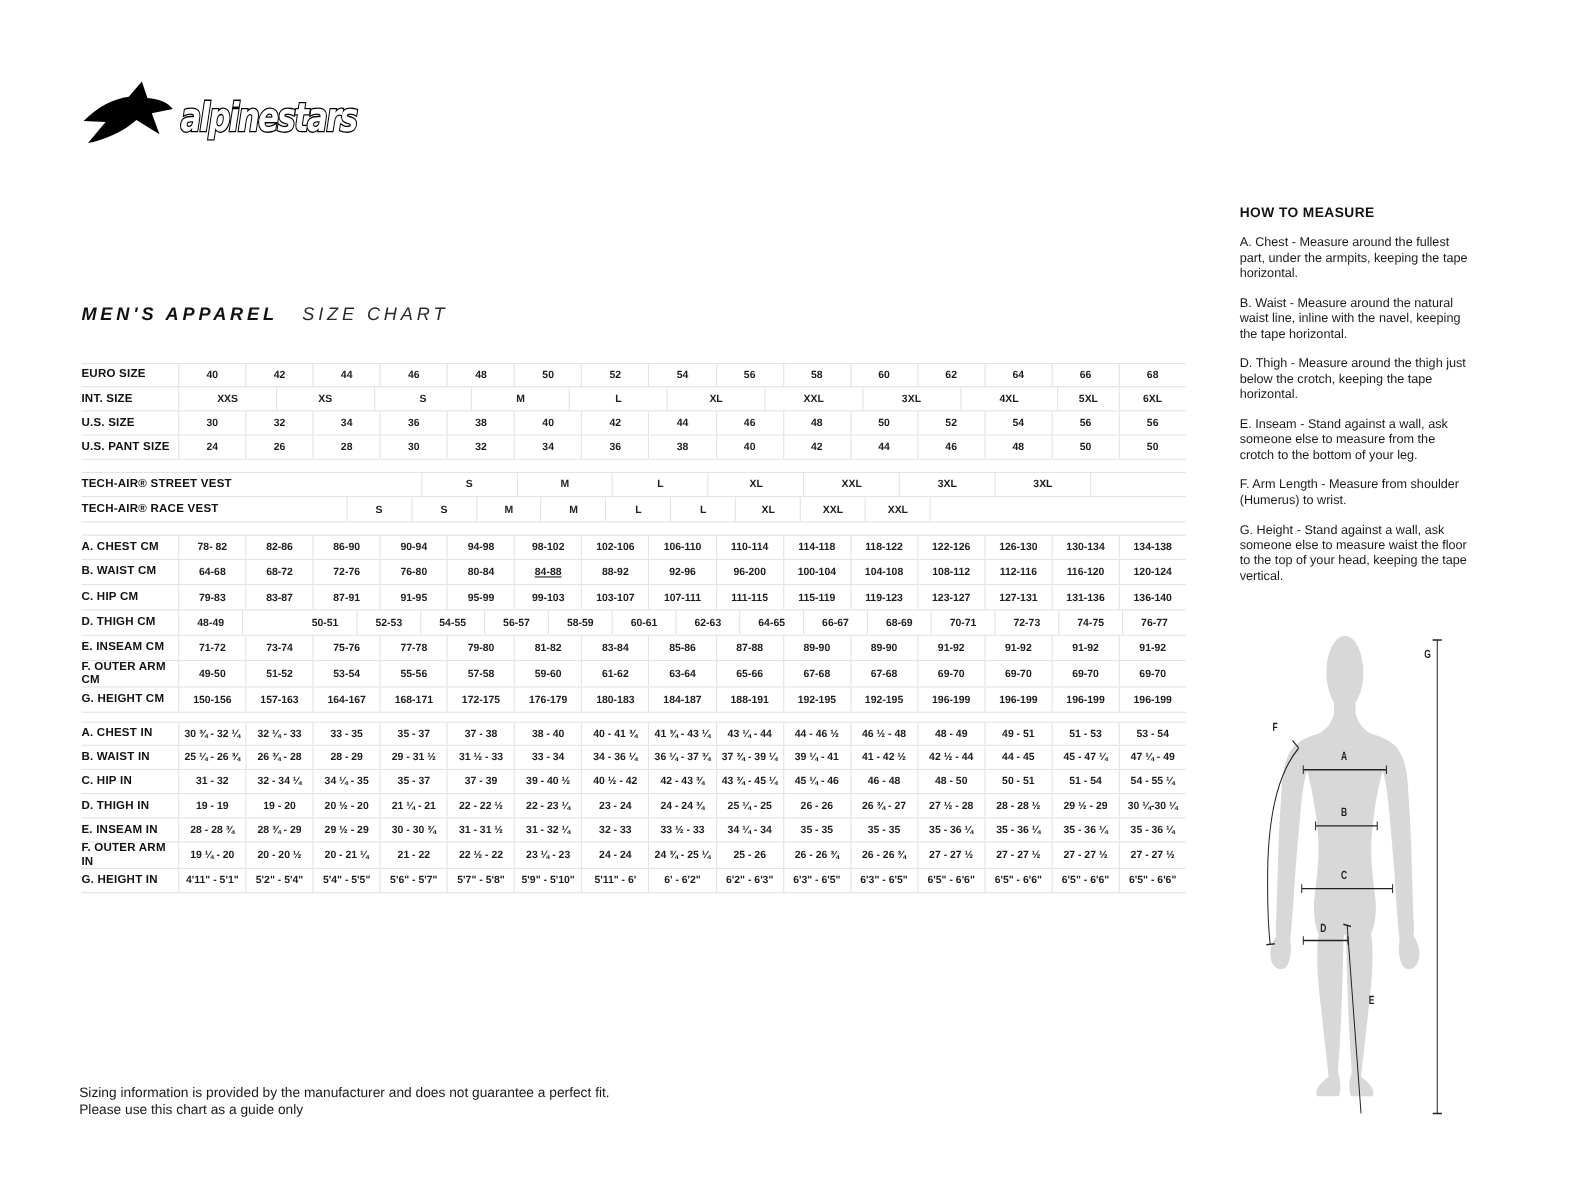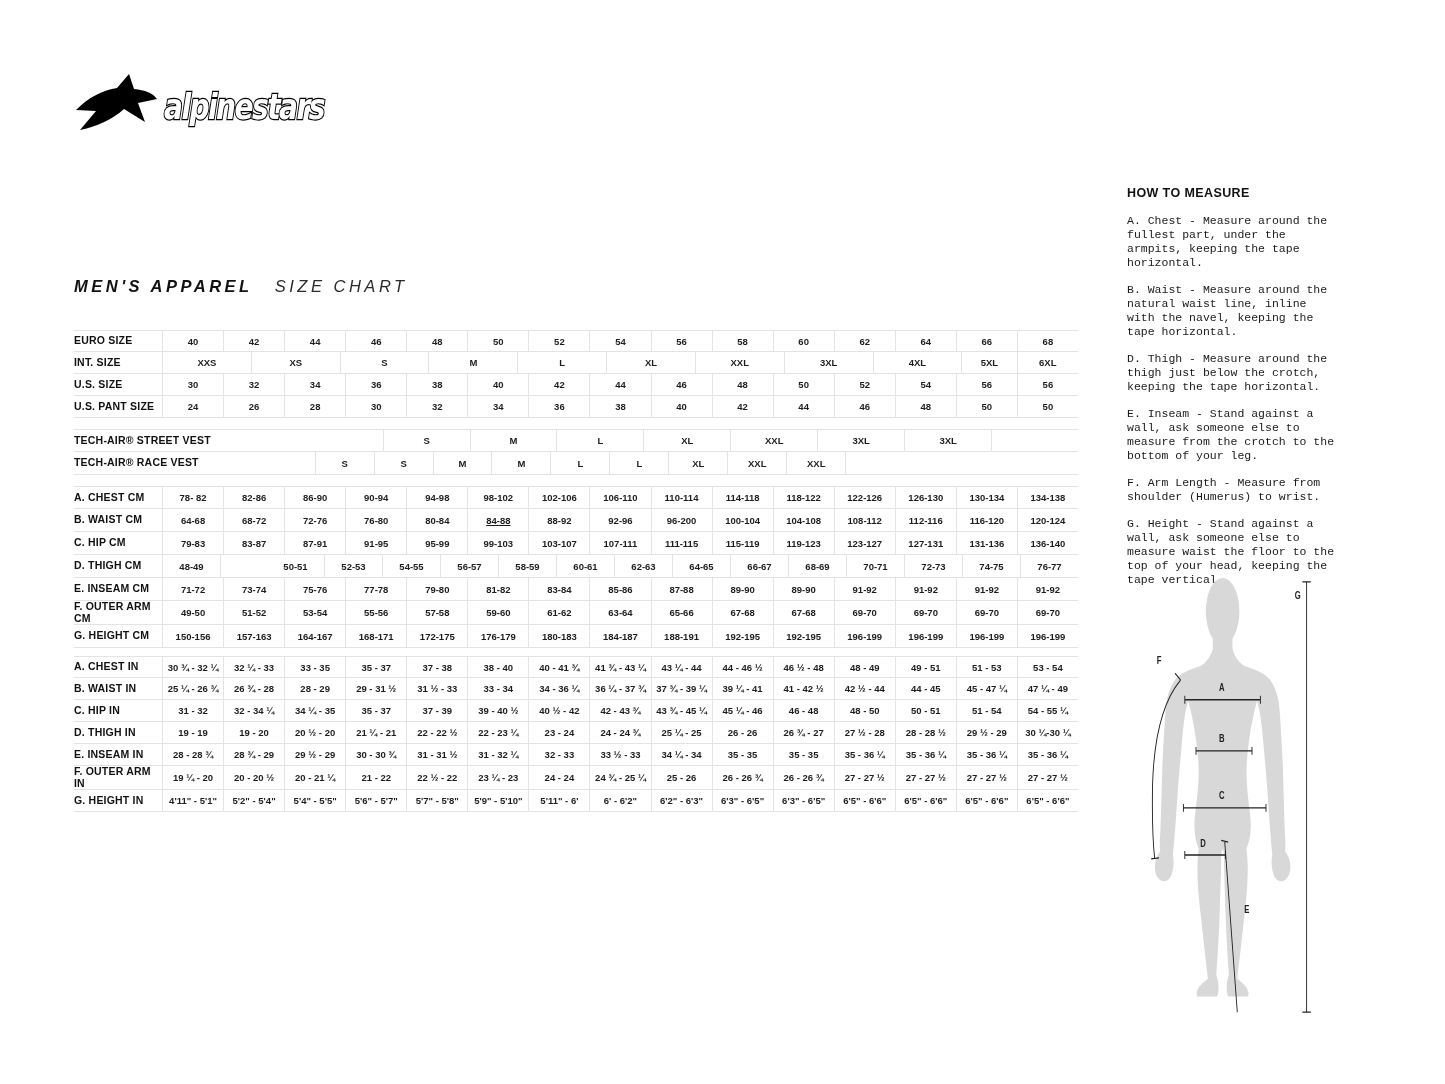--- a/index.html
+++ b/index.html
@@ -28,21 +28,21 @@
           letter-spacing:.2px;display:flex;align-items:center;border-right:1px solid #e3e3e3;
           line-height:1.1;}
   .tlabel.nb{border-right:none;white-space:nowrap;overflow:visible;z-index:1;}
   .tcell{flex-basis:0;box-sizing:border-box;display:flex;align-items:center;justify-content:center;
          text-align:center;font-size:9.5px;font-weight:bold;color:#1d1d1d;white-space:nowrap;}
   .tcell.bl{border-left:1px solid #e3e3e3;}
 
   
   #howto{position:absolute;left:1127px;top:186px;width:208px;color:#111;}
   #howto h3{margin:0 0 14px 0;font-size:12.5px;letter-spacing:.4px;font-weight:bold;}
-  #howto p{margin:0 0 13px 0;font-size:11.5px;line-height:1.22;color:#1a1a1a;font-family:Liberation Mono, monospace;}
+  #howto p{margin:0 0 13px 0;font-size:11.5px;line-height:1.22;color:#1a1a1a;}
 
   
   #figure{position:absolute;left:1140px;top:572px;}
 
   
   #disclaimer{position:absolute;left:72px;top:986px;font-size:12.5px;line-height:1.25;color:#1a1a1a;}
 
   .mline{stroke:#222;stroke-width:1.3;fill:none;}
   .mlabel{fill:#222;font-size:11px;font-weight:bold;font-family:"Liberation Sans",sans-serif;}
 </style>
@@ -474,13 +474,15 @@
       <text class="mlabel" x="113" y="231">C</text>
       <text class="mlabel" x="86" y="280">D</text>
       <text class="mlabel" x="149" y="347">E</text>
       <text class="mlabel" x="24" y="94">F</text>
       <text class="mlabel" x="221" y="27">G</text>
     </g>
   </svg>
 </div>
 
 <div id="disclaimer">
+  <div>Sizing information is provided by the manufacturer and does not guarantee a perfect fit.</div>
+  <div>Please use this chart as a guide only</div>
 </div>
 
 </body></html>

